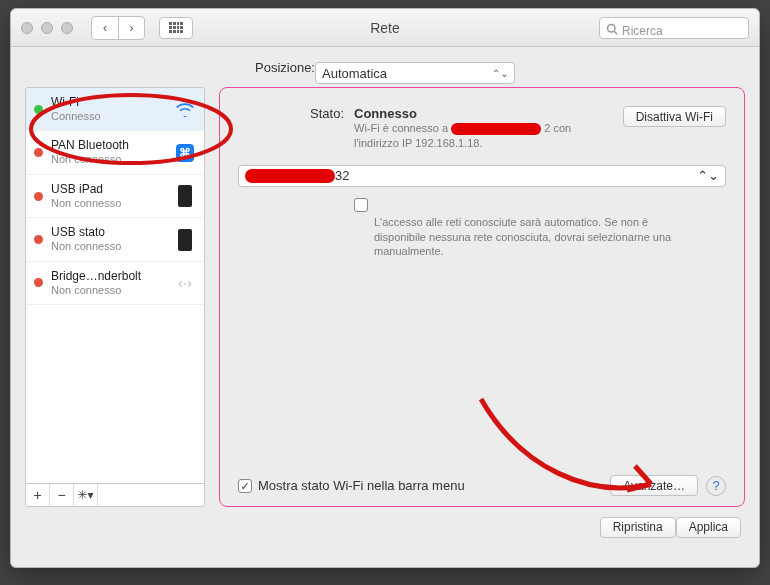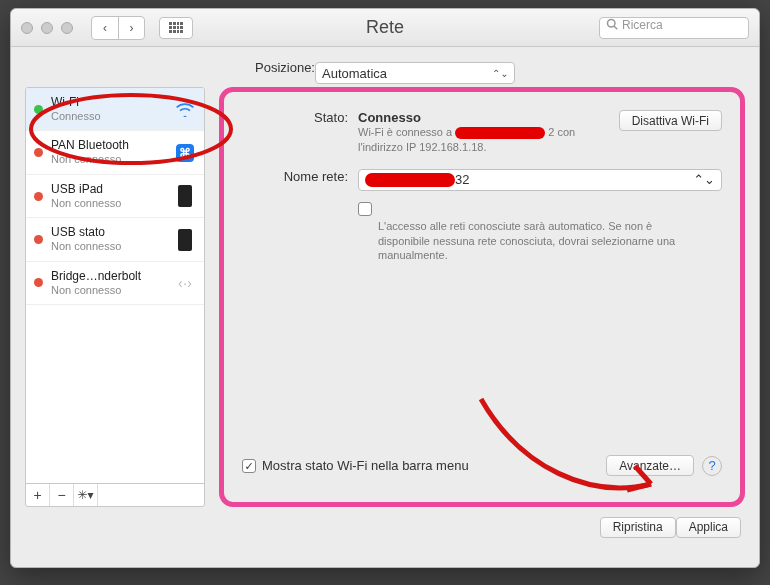--- a/index.html
+++ b/index.html
@@ -8,22 +8,22 @@
   
   .titlebar { height: 38px; display: flex; align-items: center; padding: 0 10px; border-bottom: 1px solid #c8c8c8; background: linear-gradient(#f6f6f6,#e6e6e6); border-radius: 6px 6px 0 0; position: relative; }
   .traffic { display: flex; gap: 8px; }
   .traffic span { width: 12px; height: 12px; border-radius: 50%; background: #ccc; border: 1px solid #aaa; }
   .nav-back-fwd { display: flex; margin-left: 18px; border: 1px solid #c2c2c2; border-radius: 4px; overflow: hidden; background: #fff; }
   .nav-back-fwd span { width: 26px; height: 22px; display: flex; align-items: center; justify-content: center; color: #555; font-size: 12px; }
   .nav-back-fwd span + span { border-left: 1px solid #c2c2c2; }
   .grid-btn { margin-left: 14px; width: 34px; height: 22px; border: 1px solid #c2c2c2; border-radius: 4px; background: #fff; display: flex; align-items: center; justify-content: center; }
   .grid-ic { width: 14px; height: 12px; display: grid; grid-template-columns: repeat(4,1fr); grid-template-rows: repeat(3,1fr); gap: 1px; }
   .grid-ic i { background: #666; display:block; }
-  .title { position: absolute; left: 0; right: 0; text-align: center; font-size: 18px; color: #4a4a4a; pointer-events: none; }
-  .search { position: absolute; right: 10px; width: 150px; height: 22px; border: 1px solid #c2c2c2; border-radius: 4px; background: #fff; display: flex; align-items: flex-start; padding: 0 6px; color: #999; font-size: 12px; gap: 4px; }
+  .title { position: absolute; left: 0; right: 0; text-align: center; font-size: 14px; color: #4a4a4a; pointer-events: none; }
+  .search { position: absolute; right: 10px; width: 150px; height: 22px; border: 1px solid #c2c2c2; border-radius: 4px; background: #fff; display: flex; align-items: flex-end; padding: 0 6px; color: #999; font-size: 12px; gap: 4px; }
   
   .location-row { height: 40px; display: flex; align-items: center; justify-content: center; gap: 0; font-size: 13px; color: #333; }
   .select { height: 22px; border: 1px solid #c2c2c2; border-radius: 4px; background: #fff; display: flex; align-items: center; padding: 0 6px; min-width: 200px; position: relative; margin-top: 12px; }
   .select .caret { margin-left: auto; width: 16px; text-align: center; color: #555; font-size: 10px; }
   
   .main { display: flex; padding: 0 14px 0 14px; gap: 14px; height: 420px; }
   .sidebar { width: 180px; background: #fff; border: 1px solid #c8c8c8; border-radius: 3px; overflow: hidden; display: flex; flex-direction: column; }
   .item { display: flex; align-items: center; padding: 8px 8px; border-bottom: 1px solid #eee; gap: 8px; cursor: default; }
   .item.selected { background: #e6f0fa; }
   .dot { width: 9px; height: 9px; border-radius: 50%; flex: 0 0 auto; }
@@ -33,33 +33,33 @@
   .it-name { font-size: 12px; color: #222; white-space: nowrap; overflow: hidden; text-overflow: ellipsis; }
   .it-sub { font-size: 11px; color: #8a8a8a; }
   .it-icon { width: 22px; height: 22px; display: flex; align-items: center; justify-content: center; }
   .wifi-svg { width: 20px; height: 16px; }
   .bt-badge { width: 18px; height: 18px; border-radius: 4px; background: #1b7cf2; color: #fff; display: flex; align-items: center; justify-content: center; font-size: 12px; font-weight: bold; }
   .device-ic { width: 14px; height: 22px; background: #222; border-radius: 2px; }
   .bridge-ic { font-size: 14px; color: #bbb; }
   .sb-footer { margin-top: auto; border-top: 1px solid #c8c8c8; display: flex; }
   .sb-btn { width: 24px; height: 22px; display: flex; align-items: center; justify-content: center; border-right: 1px solid #ddd; color: #444; font-size: 14px; }
   
-  .detail { flex: 1; background: #ececec; border: 5px solid #ec4899; border-radius: 14px; padding: 18px 18px 10px 18px; position: relative; }
+  .detail { flex: 1; background: #ececec; border: 1px solid #ec4899; border-radius: 8px; padding: 18px 18px 10px 18px; position: relative; }
   .row { display: flex; margin-bottom: 10px; }
   .lbl { width: 116px; text-align: right; padding-right: 10px; font-size: 13px; color: #333; }
   .val { flex: 1; font-size: 13px; display: flex; align-items: flex-start; gap: 8px; flex-wrap: wrap; }
   .bold { font-weight: 600; }
   .btn { height: 21px; padding: 0 12px; border: 1px solid #c2c2c2; border-radius: 4px; background: linear-gradient(#ffffff,#f0f0f0); font-size: 12px; display: inline-flex; align-items: center; cursor: default; white-space: nowrap; }
   .sub { font-size: 11px; color: #7a7a7a; line-height: 1.35; }
   .checkbox { display: flex; align-items: flex-start; gap: 6px; font-size: 13px; color: #333; }
   .cb { width: 14px; height: 14px; border: 1px solid #888; border-radius: 3px; background: #fff; display: flex; align-items: center; justify-content: center; font-size: 11px; color: #333; flex: 0 0 auto; margin-top: 1px; }
   .cb.checked::after { content: "✓"; }
   .redact { display: inline-block; background: #e40000; border-radius: 8px; vertical-align: middle; }
   .net-select { height: 22px; border: 1px solid #c2c2c2; border-radius: 4px; background: #fff; display: flex; align-items: center; padding: 0 6px; flex: 1; position: relative; }
-  .detail-footer { position: absolute; bottom: 26px; left: 18px; right: 18px; display: flex; align-items: center; }
+  .detail-footer { position: absolute; bottom: 10px; left: 18px; right: 18px; display: flex; align-items: center; }
   .help { width: 20px; height: 20px; border: 1px solid #bcbcbc; border-radius: 50%; display: flex; align-items: center; justify-content: center; color: #2a74d8; font-size: 13px; margin-left: 8px; }
   
   .bottom { height: 40px; display: flex; align-items: center; justify-content: flex-end; padding: 0 18px; }
   
   .anno-arrow { position: absolute; pointer-events: none; }
 </style>
 </head>
 <body>
 
 <div class="window">
@@ -183,21 +183,20 @@
               <span>Wi-Fi è connesso a </span>
               <span class="redact" style="width:90px;height:12px;"></span>
               <span>2 con l'indirizzo IP 192.168.1.18.</span>
             </div>
           </div>
           <span class="btn">Disattiva Wi-Fi</span>
         </div>
       </div>
 
       <div class="row" style="margin-top:14px;">
-        <div class="lbl">Nome rete:</div>
         <div class="val">
           <div class="net-select">
             <span class="redact" style="width:90px;height:14px;"></span>
             <span>32</span>
             <span class="caret" style="margin-left:auto;">⌃⌄</span>
           </div>
         </div>
       </div>
 
 

